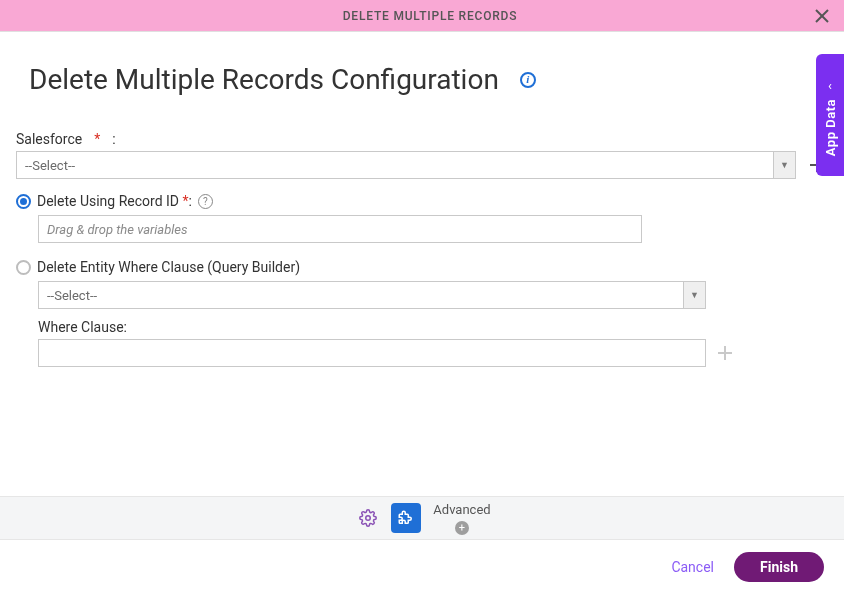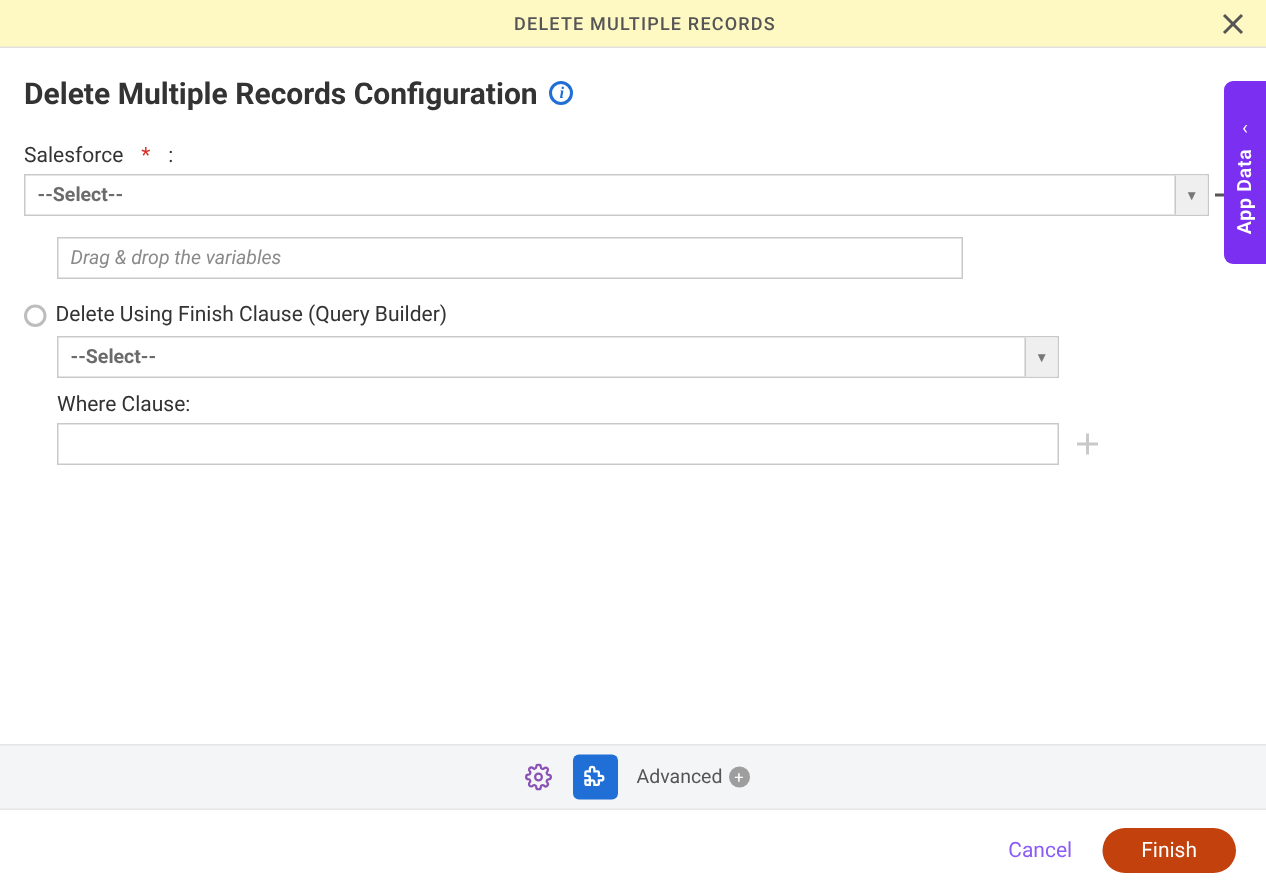--- a/index.html
+++ b/index.html
@@ -16,21 +16,21 @@
     position: relative;
   }
   .dialog {
     width: 844px;
     height: 594px;
     display: flex;
     flex-direction: column;
     position: relative;
   }
   .titlebar {
-    background: #fef9c3;
+    background: #f9a8d4;
     height: 32px;
     display: flex;
     align-items: center;
     justify-content: center;
     position: relative;
     border-bottom: 1px solid #e0e0e0;
     padding-left: 16px;
   }
   .titlebar-text {
     font-size: 12px;
@@ -55,24 +55,24 @@
     padding: 18px 16px 0 16px;
     overflow: hidden;
   }
   .page-heading {
     display: flex;
     align-items: center;
     gap: 8px;
     margin-bottom: 22px;
   }
   .page-heading h1 {
-    font-size: 20px;
-    font-weight: 700;
+    font-size: 28px;
+    font-weight: 400;
     color: #333;
-    margin: 0;
+    margin: 13px;
   }
   .info-icon {
     width: 16px;
     height: 16px;
     border: 2px solid #1f6fd6;
     border-radius: 50%;
     color: #1f6fd6;
     font-size: 11px;
     font-weight: 700;
     display: flex;
@@ -87,23 +87,22 @@
     color: #333;
     margin-bottom: 4px;
     display: flex;
     align-items: center;
     gap: 12px;
   }
   .req { color: #d93025; }
   .select-row {
     display: flex;
     align-items: center;
-    gap: 0;
+    gap: 10px;
     margin-bottom: 14px;
-    font-weight: bold;
   }
   .select-control {
     flex: 1 1 auto;
     height: 28px;
     border: 1px solid #c9c9c9;
     background: #fff;
     display: flex;
     align-items: center;
     position: relative;
     cursor: pointer;
@@ -241,20 +240,21 @@
     color: #fff;
   }
   .advanced-text {
     font-size: 13px;
     color: #555;
     display: flex;
     align-items: center;
     gap: 4px;
     cursor: pointer;
     margin-left: 4px;
+    flex-direction: column;
   }
   .adv-plus {
     width: 14px;
     height: 14px;
     background: #9e9e9e;
     border-radius: 50%;
     color: #fff;
     display: inline-flex;
     align-items: center;
     justify-content: center;
@@ -283,23 +283,23 @@
     font-weight: 600;
     color: #333;
     background: #fff;
     cursor: pointer;
   }
   .btn-primary {
     border: none;
     border-radius: 16px;
     padding: 7px 26px;
     font-size: 14px;
-    font-weight: 400;
+    font-weight: 700;
     color: #fff;
-    background: #c2410c;
+    background: #701a75;
     cursor: pointer;
   }
   
   .side-tab {
     position: absolute;
     right: 0;
     top: 54px;
     width: 28px;
     height: 122px;
     background: #7b2ff0;
@@ -358,27 +358,35 @@
         <span class="select-arrow-btn">▼</span>
       </div>
       <div class="plus-btn">
         <svg width="16" height="16" viewBox="0 0 16 16">
           <line x1="8" y1="1" x2="8" y2="15" stroke="#555" stroke-width="2"></line>
           <line x1="1" y1="8" x2="15" y2="8" stroke="#555" stroke-width="2"></line>
         </svg>
       </div>
     </div>
 
+    <div class="radio-row">
+      <span class="radio checked"></span>
+      <span class="radio-label">
+        <span>Delete Using Record ID</span>
+        <span class="req">*</span><span>:</span>
+      </span>
+      <span class="help-icon">?</span>
+    </div>
     <div class="drop-input">
       <span>Drag &amp; drop the variables</span>
     </div>
 
     <div class="radio-row">
       <span class="radio"></span>
-      <span class="radio-label">Delete Using Finish Clause (Query Builder)</span>
+      <span class="radio-label">Delete Entity Where Clause (Query Builder)</span>
     </div>
 
     <div class="sub-section">
       <div class="select-row">
         <div class="select-control dim" style="width:668px;flex:none">
           <span class="select-text">--Select--</span>
           <span class="select-arrow-btn">▼</span>
         </div>
       </div>
       <div class="field-label">Where Clause:</div>

